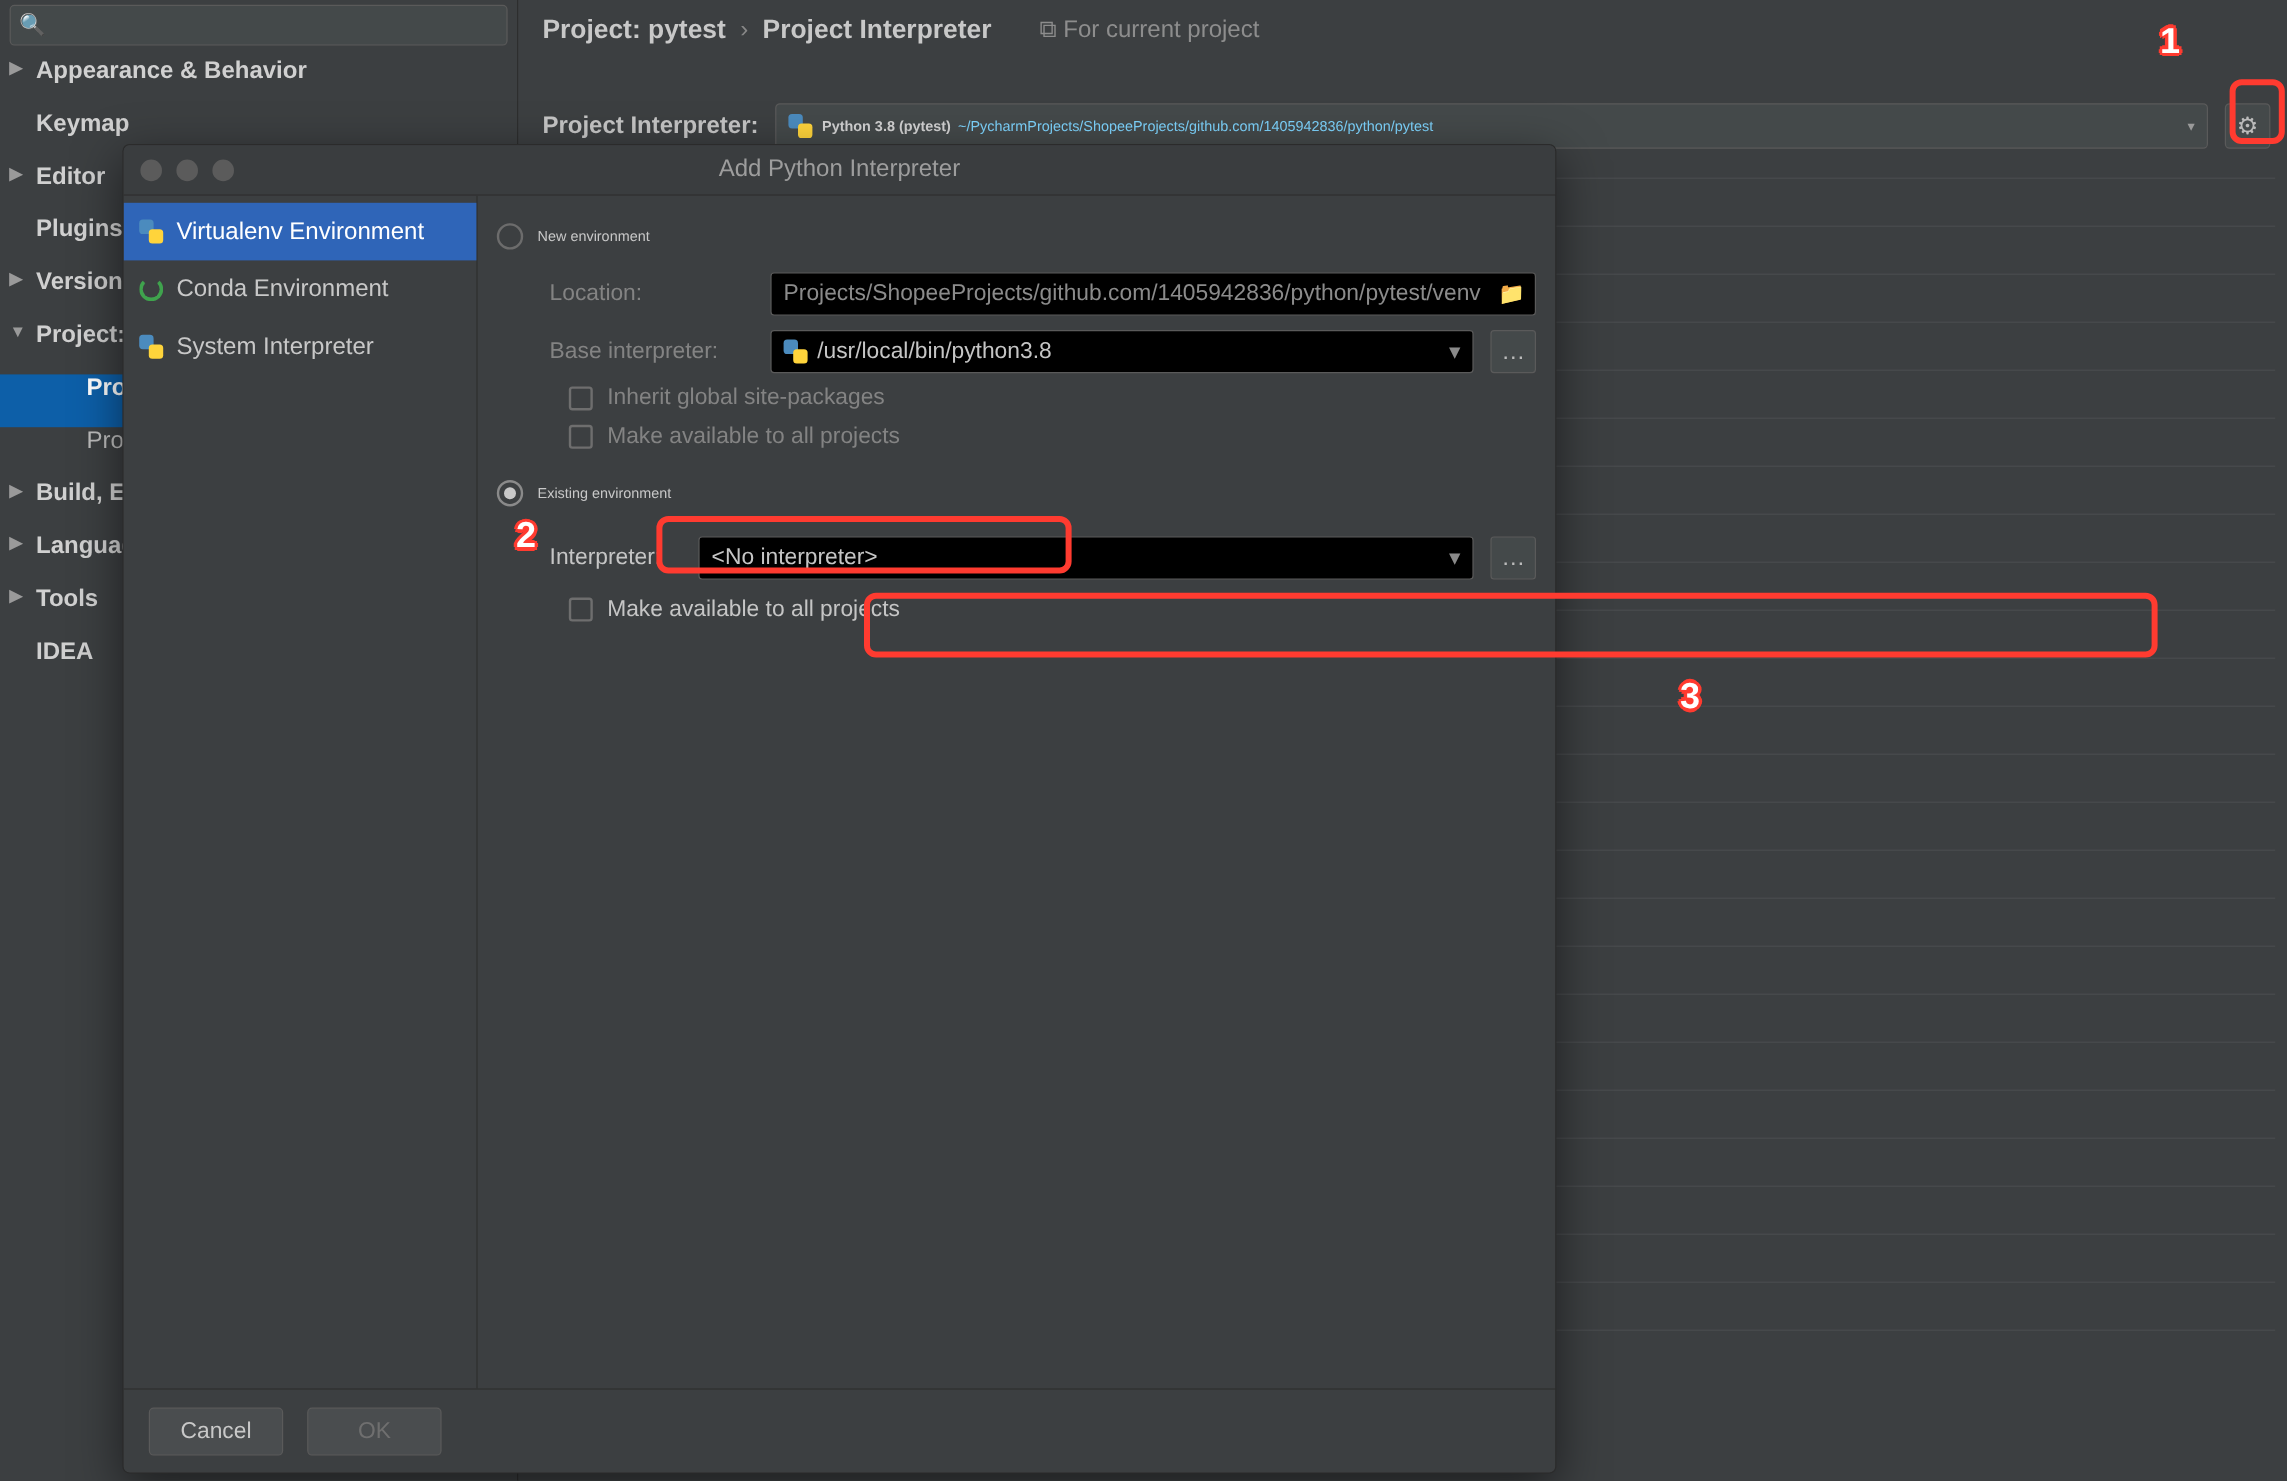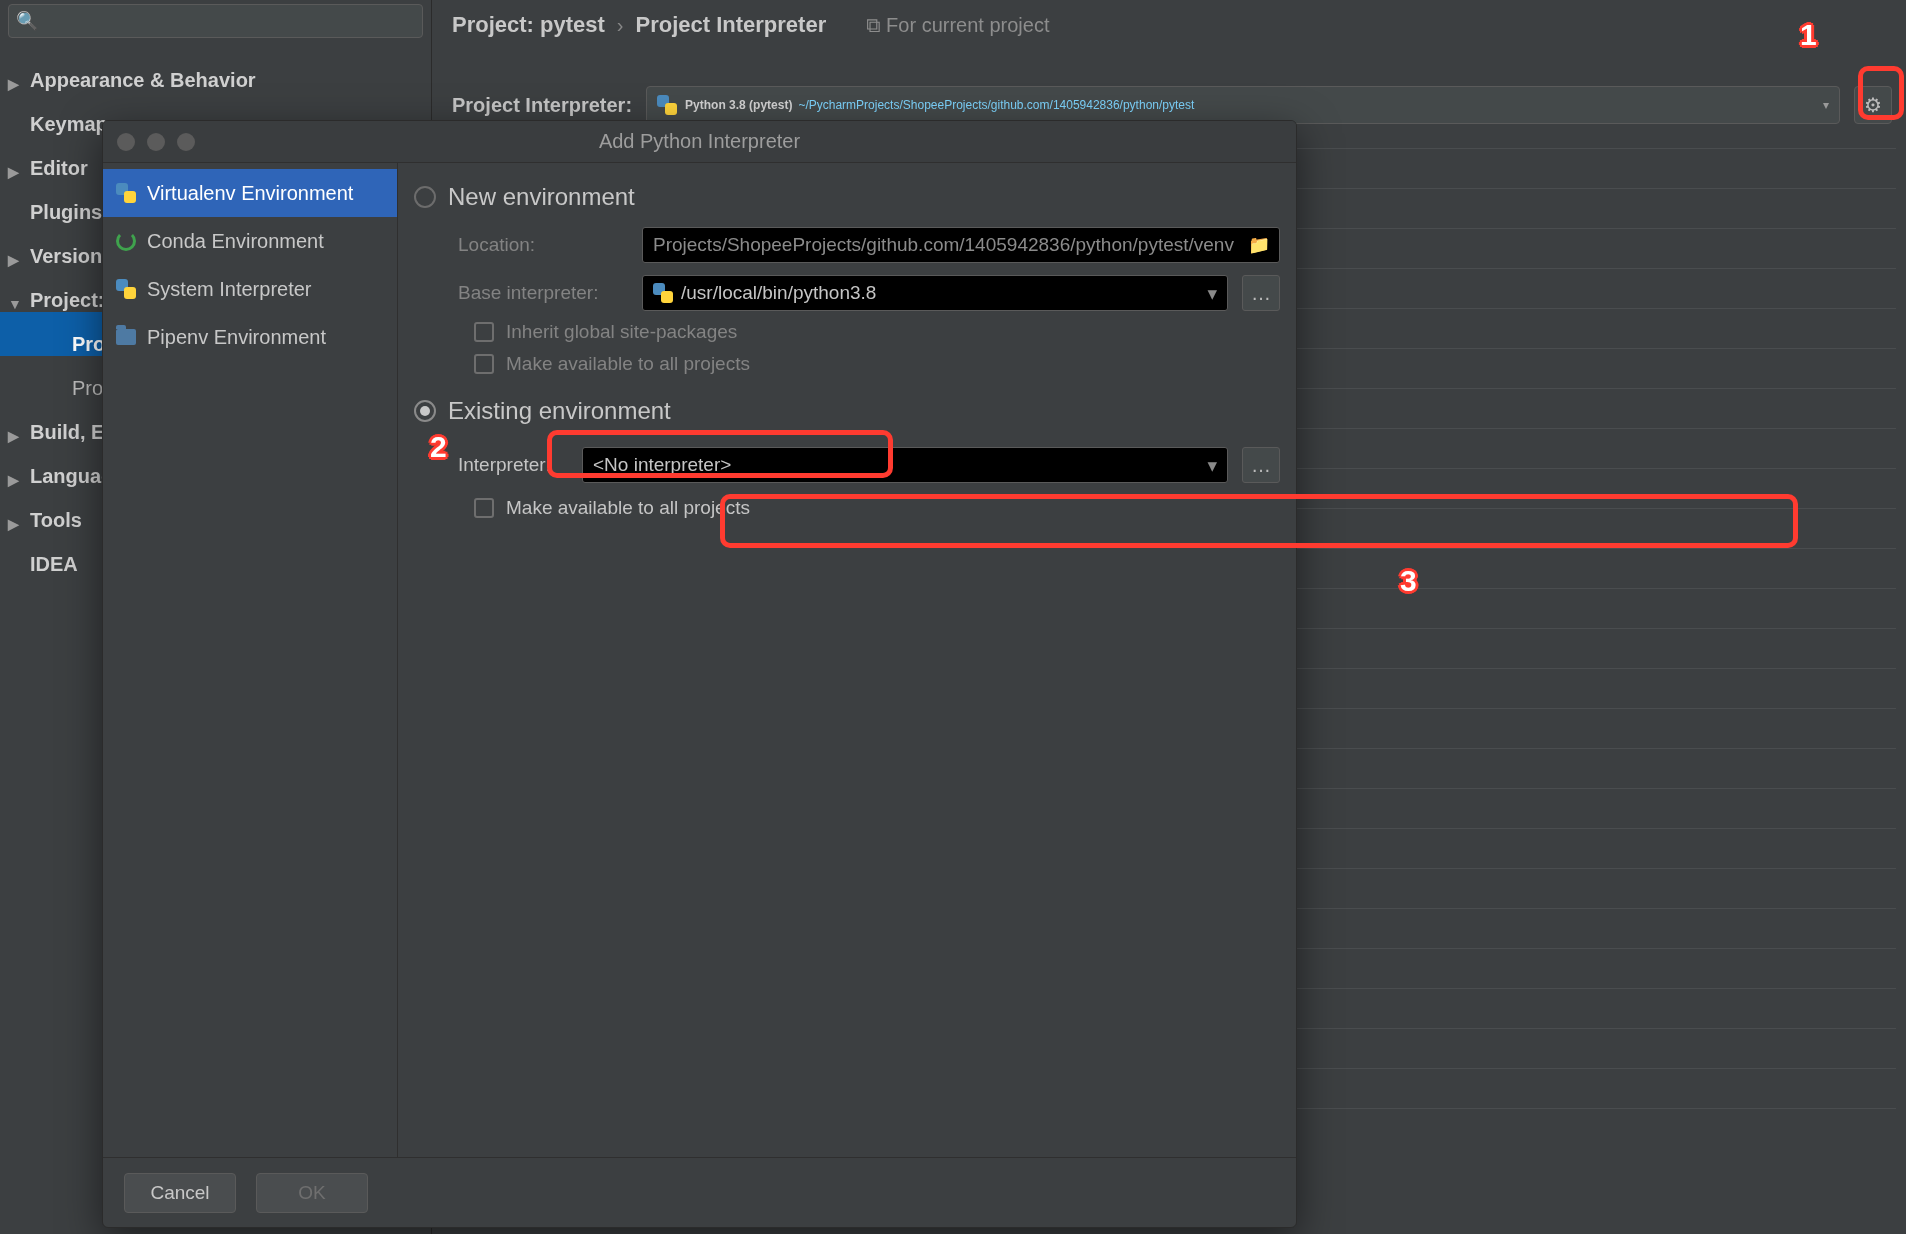--- a/index.html
+++ b/index.html
@@ -22,21 +22,21 @@
   .search-row input {
     flex:1; height:34px; background:#44494a; border:1px solid #5a5a5a;
     border-radius:4px; color:#bbb; padding:0 28px 0 30px; font-size:18px;
   }
   .search-row .mag {
     position:absolute; margin-left:8px; color:#8a8a8a; font-size:18px;
   }
 
   .tree { flex:1; font-size:20px; color:#c5c5c5; }
   .tree-row {
-    height:44px; display:flex; align-items:flex-end; padding-left:8px;
+    height:44px; display:flex; align-items:flex-start; padding-left:8px;
     white-space:nowrap;
   }
   .tree-row.lv1 { font-weight:700; color:#d0d0d0; }
   .tree-row.lv2 { padding-left:50px; font-weight:400; color:#bcbcbc; }
   .tree-row.selected { background:#0d5fa8; color:#fff; font-weight:700; }
   .tree-row .arrow { width:22px; color:#9a9a9a; font-size:14px; }
   .tree-row.expanded .arrow::before { content:"▼"; }
   .tree-row.collapsed .arrow::before { content:"▶"; }
   .tree-row.leaf .arrow { visibility:hidden; }
 
@@ -101,21 +101,21 @@
 
   .modal-left { width:295px; background:#3c3f41; border-right:1px solid #2f2f2f; padding-top:6px; }
   .env-opt {
     height:48px; display:flex; align-items:center; gap:10px;
     padding-left:12px; color:#c8c8c8; font-size:20px;
   }
   .env-opt.selected { background:#2f65b8; color:#fff; }
   .env-opt .ico { width:22px; height:22px; display:flex; align-items:center; justify-content:center; }
 
   .modal-right { flex:1; padding:16px 16px 0 16px; position:relative; }
-  .radio-row { display:flex; align-items:center; gap:12px; height:36px; color:#c8c8c8; font-size:24px; }
+  .radio-row { display:flex; align-items:center; gap:12px; height:36px; color:#c8c8c8; font-size:12px; }
   .radio {
     width:22px; height:22px; border:2px solid #8a8a8a; border-radius:50%;
     display:inline-flex; align-items:center; justify-content:center;
   }
   .radio.disabled { border-color:#6c6c6c; }
   .radio.checked::after {
     content:""; width:10px; height:10px; border-radius:50%; background:#c8c8c8;
   }
   .field-row {
     display:flex; align-items:center; gap:14px; margin:12px 0 0 44px;
@@ -332,26 +332,20 @@
             <span class="conda-icon"></span>
           </span>
         <span>Conda Environment</span>
       </div>
       <div class="env-opt">
         <span class="ico">
             <span class="py-icon"></span>
           </span>
         <span>System Interpreter</span>
       </div>
-      <div class="env-opt">
-        <span class="ico">
-            <span class="folder-icon"></span>
-          </span>
-        <span>Pipenv Environment</span>
-      </div>
     </div>
 
     <div class="modal-right">
 
       <div class="radio-row">
         <span class="radio disabled"></span>
         <span>New environment</span>
       </div>
 
       <div class="field-row">

